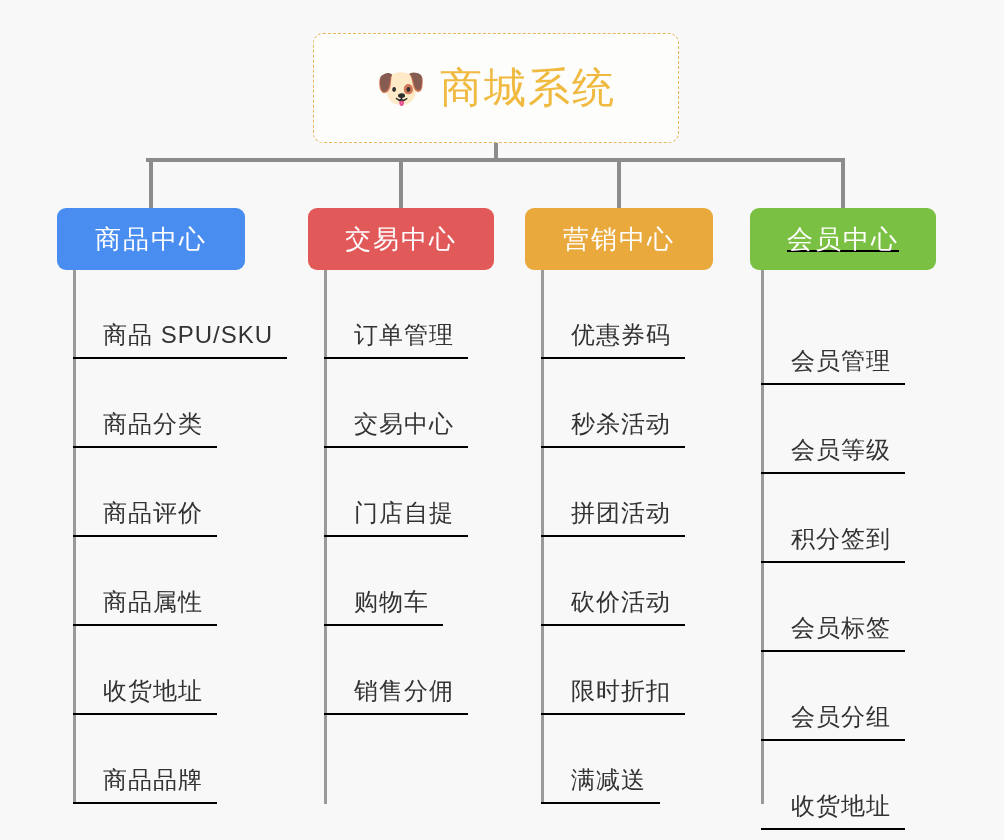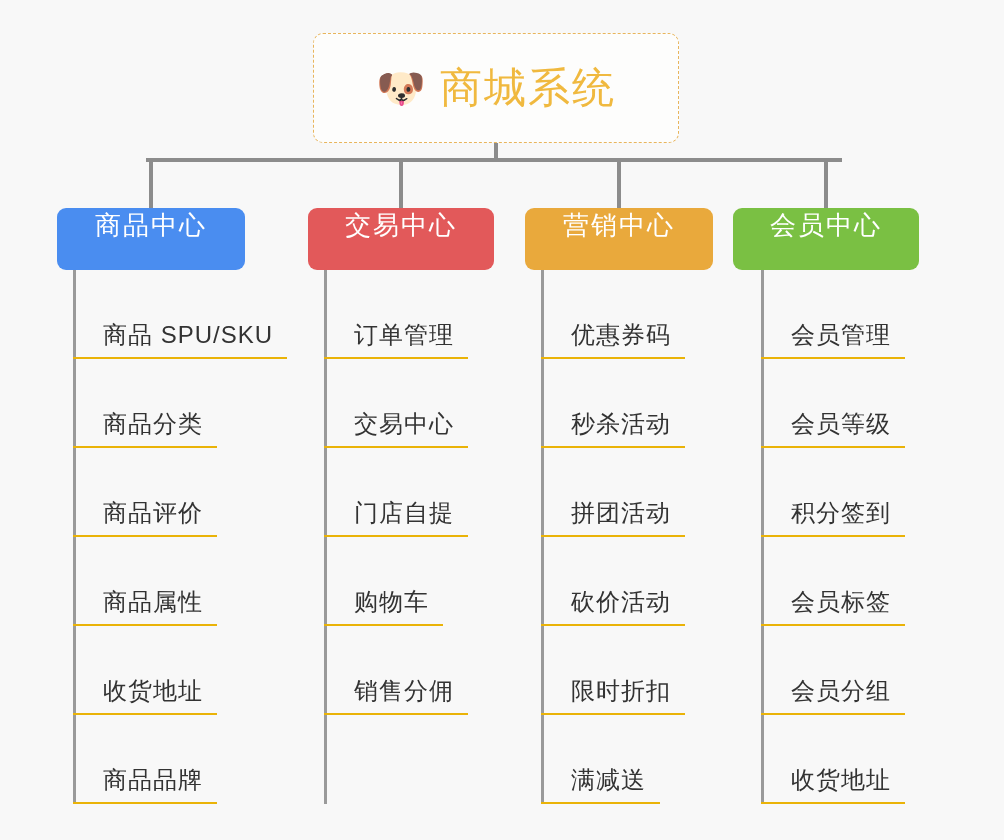--- a/index.html
+++ b/index.html
@@ -66,21 +66,21 @@
   .branch {
     position: absolute;
     top: 208px;
   }
   .branch-header {
     position: relative;
     box-sizing: border-box;
     height: 62px;
     border-radius: 9px;
     display: flex;
-    align-items: flex-start;
+    align-items: center;
     justify-content: center;
     color: #ffffff;
     font-size: 26px;
     letter-spacing: 2px;
     white-space: nowrap;
   }
   
   .drop-in {
     position: absolute;
     top: -50px;
@@ -111,21 +111,21 @@
     align-items: flex-end;
   }
   .leaf-label {
     display: inline-block;
     box-sizing: border-box;
     padding: 0 14px 6px 30px;
     font-size: 24px;
     color: #333333;
     letter-spacing: 1px;
     white-space: nowrap;
-    border-bottom: 2px solid #eab308;
+    border-bottom: 2px solid #000000;
   }
 </style>
 </head>
 <body>
 
 <div id="mindmap">
 
   <div class="root-node">
     <span class="root-emoji">🐶</span>
     <span class="root-title">商城系统</span>
@@ -206,28 +206,28 @@
         <div class="leaf">
           <span class="leaf-label">砍价活动</span>
         </div>
         <div class="leaf">
           <span class="leaf-label">限时折扣</span>
         </div>
         <div class="leaf">
           <span class="leaf-label">满减送</span>
         </div>
       </div>
-      <div class="branch" style="left: 733px; width: 186px;">
+      <div class="branch" style="left: 750px; width: 186px; text-decoration: underline;">
         <div class="branch-header" style="background: rgb(122, 192, 67); width: 186px;">
           <div class="drop-in"></div>
           <span>会员中心</span>
         </div>
       </div>
       <div class="spine" style="left: 761px; height: 534px;"></div>
-      <div class="leaves" style="left: 761px;">
+      <div class="leaves" style="left: 761px; margin-top: 26px;">
         <div class="leaf">
           <span class="leaf-label">会员管理</span>
         </div>
         <div class="leaf">
           <span class="leaf-label">会员等级</span>
         </div>
         <div class="leaf">
           <span class="leaf-label">积分签到</span>
         </div>
         <div class="leaf">

